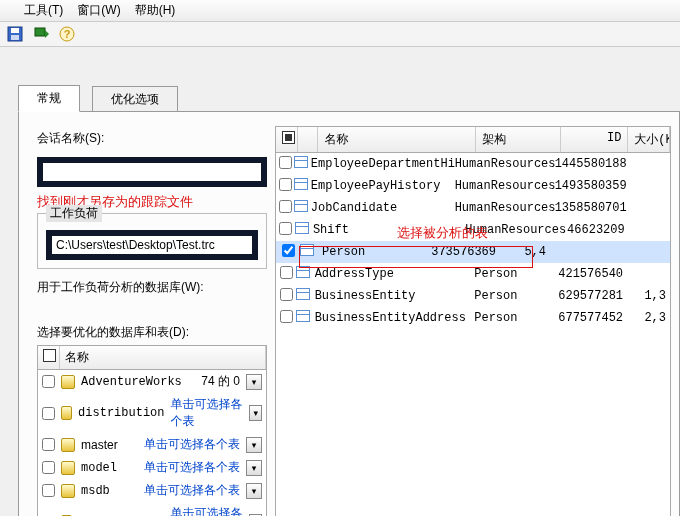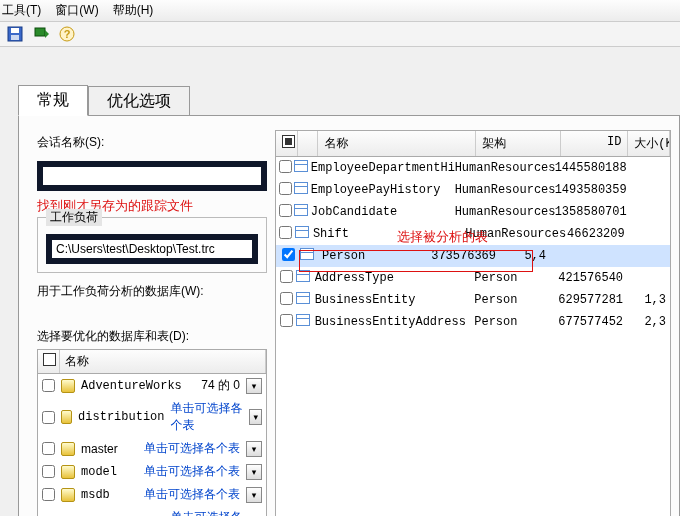--- a/index.html
+++ b/index.html
@@ -6,21 +6,21 @@
   body {
     margin: 0;
     font-family: "Microsoft YaHei", Tahoma, sans-serif;
     font-size: 12px;
     background: #f0f0f0;
     overflow: hidden;
   }
   .menubar {
     background: linear-gradient(#fdfdfd, #ececec);
     border-bottom: 1px solid #ccc;
-    padding: 2px 2px;
+    padding: 2px 24px;
     display: flex;
     gap: 14px;
   }
   .menubar span { cursor: default; }
   .toolbar {
     background: #f4f4f4;
     border-bottom: 1px solid #ccc;
     padding: 3px 6px;
     display: flex;
     gap: 8px;
@@ -38,23 +38,23 @@
   .tabstrip {
     display: flex;
     align-items: flex-end;
     position: relative;
   }
   .tab {
     border: 1px solid #999;
     border-bottom: none;
     background: #f0f0f0;
     padding: 4px 18px;
-    margin-right: 0;
+    margin-right: 12px;
     cursor: pointer;
-    font-size: 16px;
+    font-size: 12px;
   }
   .tab.active {
     background: #fff;
     border-bottom: 1px solid #fff;
     position: relative;
     z-index: 2;
   }
   .tabpage {
     border: 1px solid #999;
     background: #fcfcfc;

